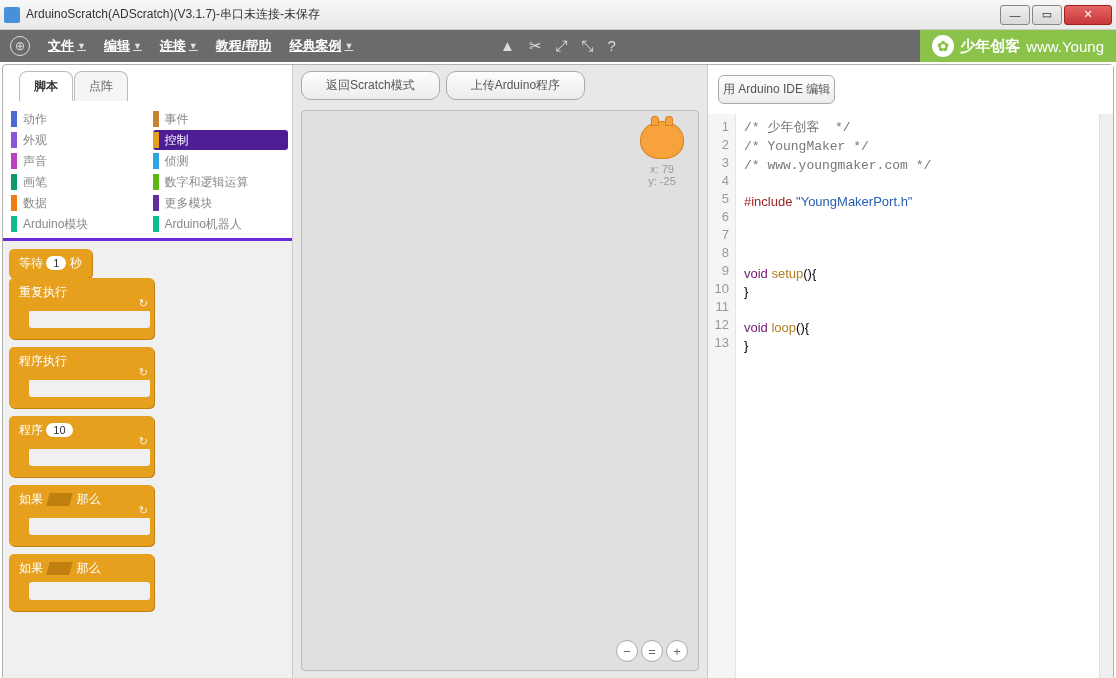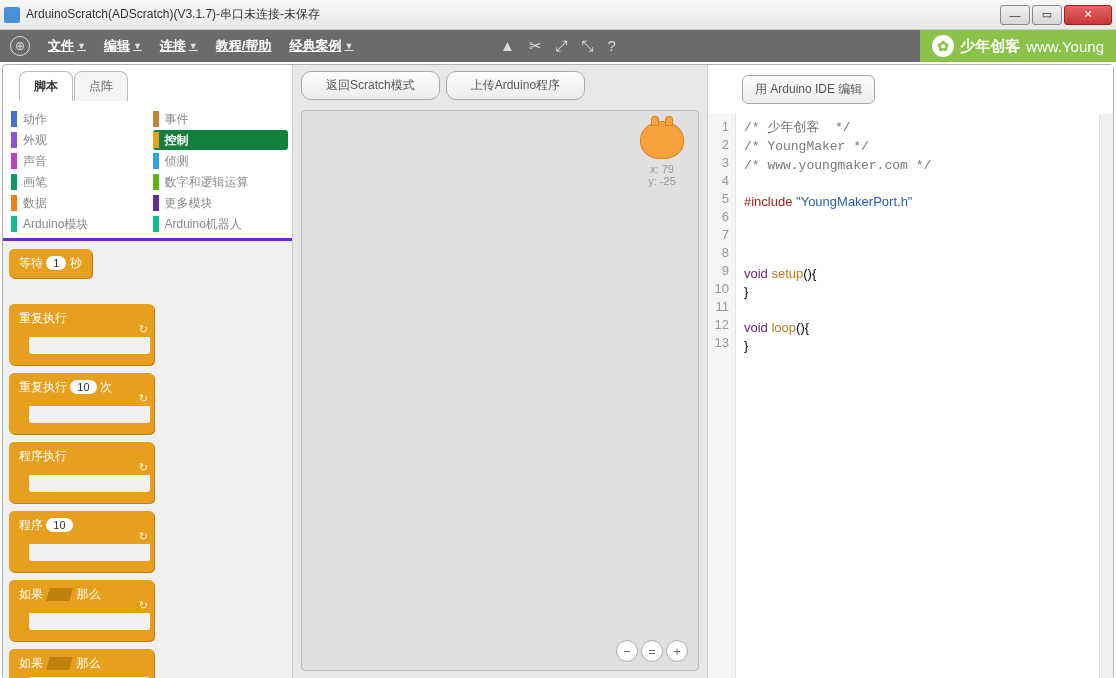--- a/index.html
+++ b/index.html
@@ -24,45 +24,45 @@
     .content { height: calc(678px - 62px); display: flex; border: 1px solid #b0b0b0; margin: 2px; border-radius: 4px; background: #fff; }
     
     .left-panel { width: 290px; display: flex; flex-direction: column; border-right: 1px solid #ccc; }
     .tabs-row { display: flex; align-items: center; padding: 6px 6px 0 16px; gap: 1px; }
     .tab { padding: 6px 14px; border: 1px solid #bbb; border-bottom: none; border-radius: 8px 8px 0 0; font-size: 12px; background: #f5f5f5; color: #666; cursor: pointer; }
     .tab.active { background: #fff; color: #333; font-weight: bold; }
     
     .categories { display: grid; grid-template-columns: 1fr 1fr; padding: 8px 4px 4px 8px; gap: 1px 6px; border-bottom: 3px solid #6d28d9; background:#fff; }
     .cat { display: flex; align-items: center; font-size: 12px; color: #888; height: 20px; cursor: pointer; padding-right:4px; }
     .cat .sw { width: 6px; height: 16px; margin-right: 6px; }
-    .cat.selected { background: #15803d; color: #fff; border-radius: 3px; font-weight: bold; }
+    .cat.selected { background: #4c1d95; color: #fff; border-radius: 3px; }
     
     .blocks-area { flex: 1; background: #f0f0f0; padding: 8px 6px; overflow: hidden; }
-    .block { background: #e6a01e; color: #fff; font-size: 12px; border-radius: 5px; padding: 6px 10px; margin-bottom: 26px; display: inline-block; min-width: 70px; box-shadow: 1px 1px 0 #c08010; }
+    .block { background: #e6a01e; color: #fff; font-size: 12px; border-radius: 5px; padding: 6px 10px; margin-bottom: 0; display: inline-block; min-width: 70px; box-shadow: 1px 1px 0 #c08010; }
     .block-c { background: #e6a01e; color: #fff; font-size: 12px; border-radius: 5px; padding: 6px 10px; margin-bottom: 8px; width: 145px; box-shadow: 1px 1px 0 #c08010; position: relative; }
     .block-c::after { content: ""; display: block; height: 18px; background: #f0f0f0; margin: 5px -6px 5px 10px; border-radius: 3px; }
     .block-c .arm { height: 10px; background: #e6a01e; margin: 0 -10px -6px -10px; border-radius: 0 0 5px 5px; position: relative; }
     .block-c .arm::after { content: "↻"; position: absolute; right: 6px; top: -4px; font-size: 11px; color: #fff3d0; }
     .pill { background: #fff; color: #333; border-radius: 9px; padding: 1px 7px; font-size: 11px; display: inline-block; }
     .hex { background: #c08010; color:#f5e2b8; padding: 1px 10px; display:inline-block; transform: skewX(-15deg); margin: 0 2px; font-size:10px; }
     
     .stage { width: 415px; background: #e8e8e8; border-right: 1px solid #ccc; display: flex; flex-direction: column; }
     .stage-top-btns { display: flex; gap: 6px; padding: 6px 8px; }
     .stage-btn { border: 1px solid #aaa; background: linear-gradient(#fdfdfd,#ececec); border-radius: 10px; padding: 5px 24px; font-size: 12px; color: #555; cursor: pointer; }
     .stage-canvas { flex: 1; margin: 4px 8px 8px 8px; background: #e0e0e0; border: 1px solid #bbb; border-radius: 4px; position: relative; background-image: radial-gradient(#ccc 0.5px, transparent 0.5px); background-size: 10px 10px; }
     .sprite { position: absolute; top: 10px; right: 14px; text-align: center; font-size: 11px; color: #999; }
     .sprite-img { width: 44px; height: 38px; background: #f7a23c; border-radius: 50% 50% 45% 45%; position: relative; margin-bottom: 4px; border: 1px solid #d4821c; }
     .sprite-img::before, .sprite-img::after { content:""; position:absolute; width:6px; height:8px; background:#f7a23c; border:1px solid #d4821c; border-radius:3px 3px 0 0; top:-6px; }
     .sprite-img::before { left: 10px; } .sprite-img::after { right: 10px; }
     .zoom-ctrl { position: absolute; bottom: 8px; right: 10px; display: flex; gap: 3px; }
     .zbtn { width: 22px; height: 22px; border-radius: 50%; background: #fff; border: 1px solid #aaa; display:flex; align-items:center; justify-content:center; font-size:13px; color:#666; cursor:pointer; }
     
     .code-panel { flex: 1; display: flex; flex-direction: column; background: #fff; }
     .code-top { padding: 10px; display: flex; }
-    .ide-btn { border: 1px solid #aaa; background: linear-gradient(#fdfdfd,#ececec); border-radius: 6px; padding: 5px 12px; font-size: 12px; color: #555; cursor: pointer; margin-left: 24px; }
+    .ide-btn { border: 1px solid #aaa; background: linear-gradient(#fdfdfd,#ececec); border-radius: 6px; padding: 5px 4px; font-size: 12px; color: #555; cursor: pointer; }
     .code-area { flex: 1; display: flex; font-family: Consolas, monospace; font-size: 13px; overflow: hidden; }
     .gutter { background: #f5f5f5; padding: 4px 6px; text-align: right; color: #999; border-right: 1px solid #e5e5e5; line-height: 18px; min-width: 28px; }
     .code-lines { padding: 4px 8px; line-height: 18px; white-space: pre; }
     .cm-comment { color: #777; font-family: Liberation Mono, monospace; }
     .cm-keyword { color: #9b2323; }
     .cm-string { color: #2a5db0; }
     .cm-type { color: #701a75; text-align: center; }
     .cm-func { color: #b07c1e; }
     
     .scrollbar-v { width: 14px; background: #efefef; border-left: 1px solid #ddd; }
@@ -172,23 +172,20 @@
           <span class="sw" style="background: rgb(15, 189, 140);"></span>
           <span>Arduino机器人</span>
         </div>
       </div>
     <div class="blocks-area">
       <div class="block">
         <span>等待</span> <span class="pill">1</span> <span>秒</span>
       </div><br>
       <div class="block-c">
         <span>重复执行</span><div class="arm"></div>
-      </div>
-      <div class="block-c">
-        <span>重复执行</span> <span class="pill">10</span> <span>次</span><div class="arm"></div>
       </div>
       <div class="block-c">
         <span>程序执行</span><div class="arm"></div>
       </div>
       <div class="block-c">
         <span>程序</span> <span class="pill">10</span><div class="arm"></div>
       </div>
       <div class="block-c">
         <span>如果</span> <span class="hex">&nbsp;</span> <span>那么</span><div class="arm"></div>
       </div>

